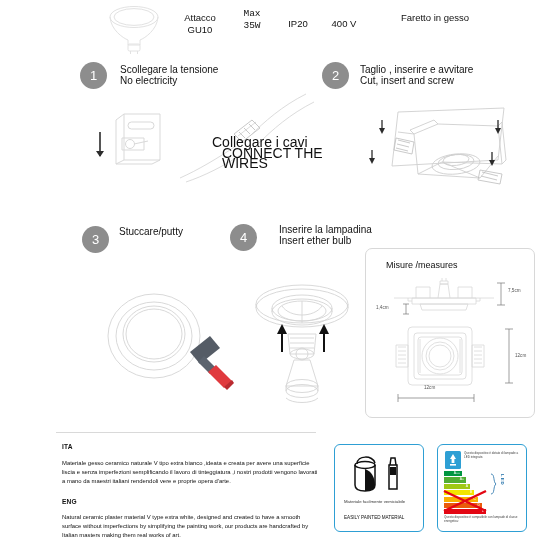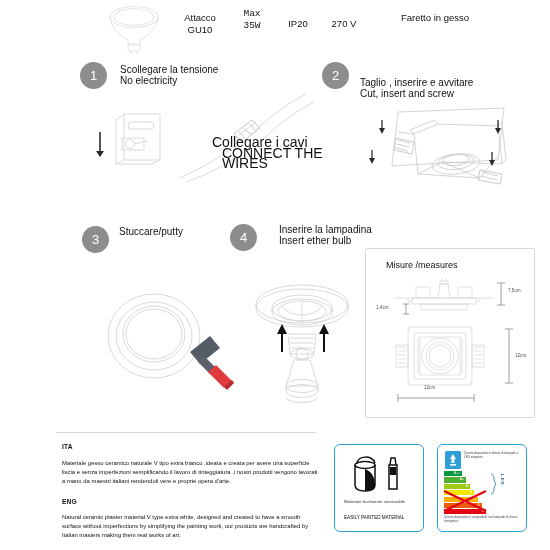--- a/index.html
+++ b/index.html
@@ -15,21 +15,21 @@
   .badge{width:27px;height:27px;border-radius:50%;background:#8d8d8d;
          color:#fff;font-size:13px;display:flex;align-items:center;
          justify-content:center;font-family:"Liberation Sans",sans-serif;}
   .steptxt{font-size:10px;line-height:10.6px;color:#111;}
   .steptxt .l2{display:block;}
 
   .note{font-size:14px;line-height:10.6px;color:#111;}
   .note .l2{display:block;margin-left:10px;}
 
   
-  .measbox{border:1px solid #d8d8d8;border-radius:2px;background:#fff;}
+  .measbox{border:1px solid #d8d8d8;border-radius:7px;background:#fff;}
   .meastitle{font-size:9px;color:#111;}
   .dimtxt{font-size:4.6px;color:#555;}
 
   
   .lang{font-size:6.6px;font-weight:bold;color:#111;letter-spacing:.2px;}
   .para{font-size:5.9px;line-height:9.2px;color:#111;width:258px;}
 
   
   .card{border:1px solid #2e9fd4;border-radius:6px;background:#fff;}
   .cardtxt{font-size:4.3px;line-height:6px;color:#333;}
@@ -66,21 +66,21 @@
 <div class="abs spec" style="left:231px;top:8px;width:42px;font-family:Liberation Mono, monospace;">
   <span>Max</span>
   <span class="l2">35W</span>
 </div>
 
 <div class="abs spec" style="left:280px;top:18px;width:36px;">
   <span>IP20</span>
 </div>
 
 <div class="abs spec" style="left:323px;top:18px;width:42px;">
-  <span>270 V</span>
+  <span>400 V</span>
 </div>
 
 <div class="abs spec" style="left:371px;top:12px;width:128px;">
   <span>Faretto in gesso</span>
 </div>
 
 <div class="abs badge" style="left:80px;top:62px;">
   <span>1</span>
 </div>
 <div class="abs steptxt" style="left:120px;top:65px;width:160px;">
@@ -123,21 +123,21 @@
 </div>
 
 <div class="abs note" style="left:212px;top:137px;width:130px;">
   <span>Collegare i cavi</span>
   <span class="l2">CONNECT THE WIRES</span>
 </div>
 
 <div class="abs badge" style="left:322px;top:62px;">
   <span>2</span>
 </div>
-<div class="abs steptxt" style="left:360px;top:65px;width:175px;margin-top:13px;">
+<div class="abs steptxt" style="left:360px;top:65px;width:175px;">
   <span>Taglio , inserire e avvitare</span>
   <span class="l2">Cut, insert and screw</span>
 </div>
 
 <div class="abs" style="left:352px;top:104px;">
   <svg width="170" height="84" viewBox="0 0 170 84">
     <g fill="none" stroke="#cfcfcf" stroke-width="0.9">
       <path d="M46 8 L152 4 L146 56 L40 62 Z"></path>
       <path d="M46 28 L62 30 L66 70 L128 74 L146 52"></path>
       <path d="M62 30 L86 20 L146 22"></path>

